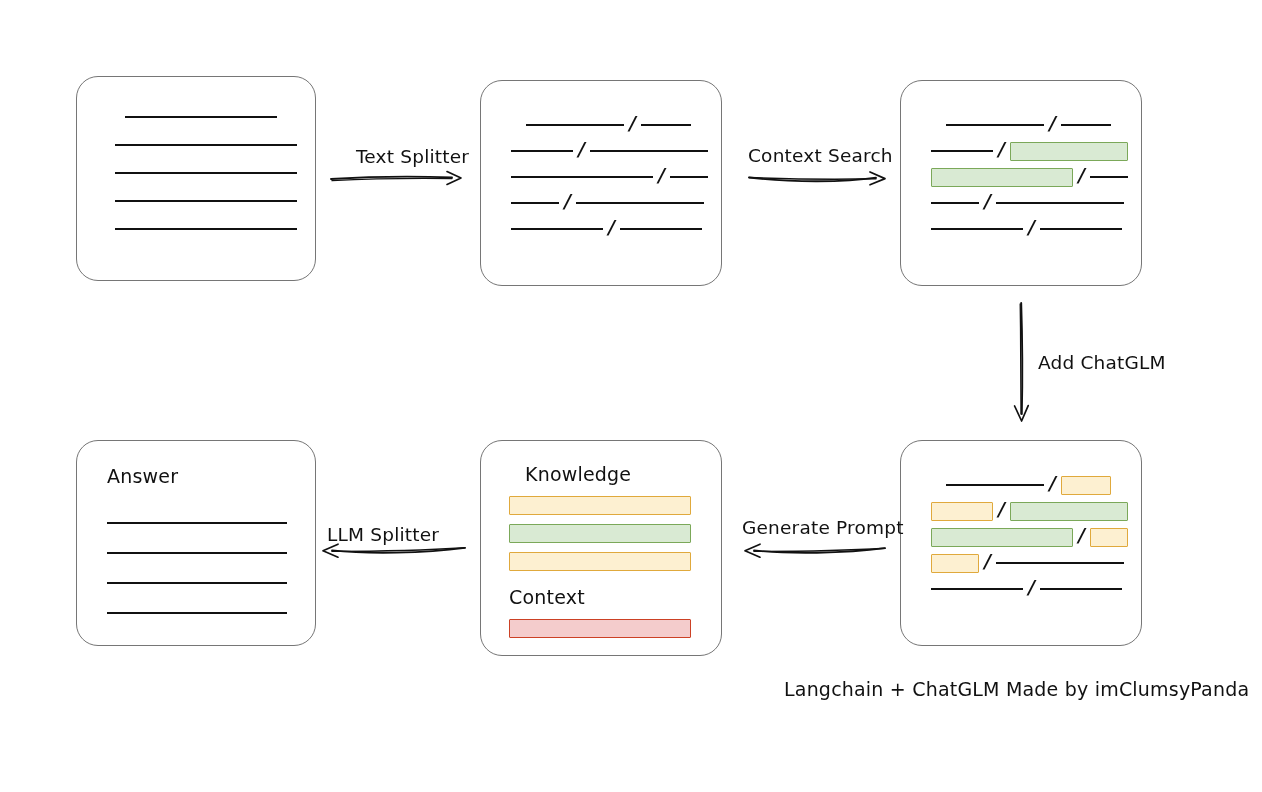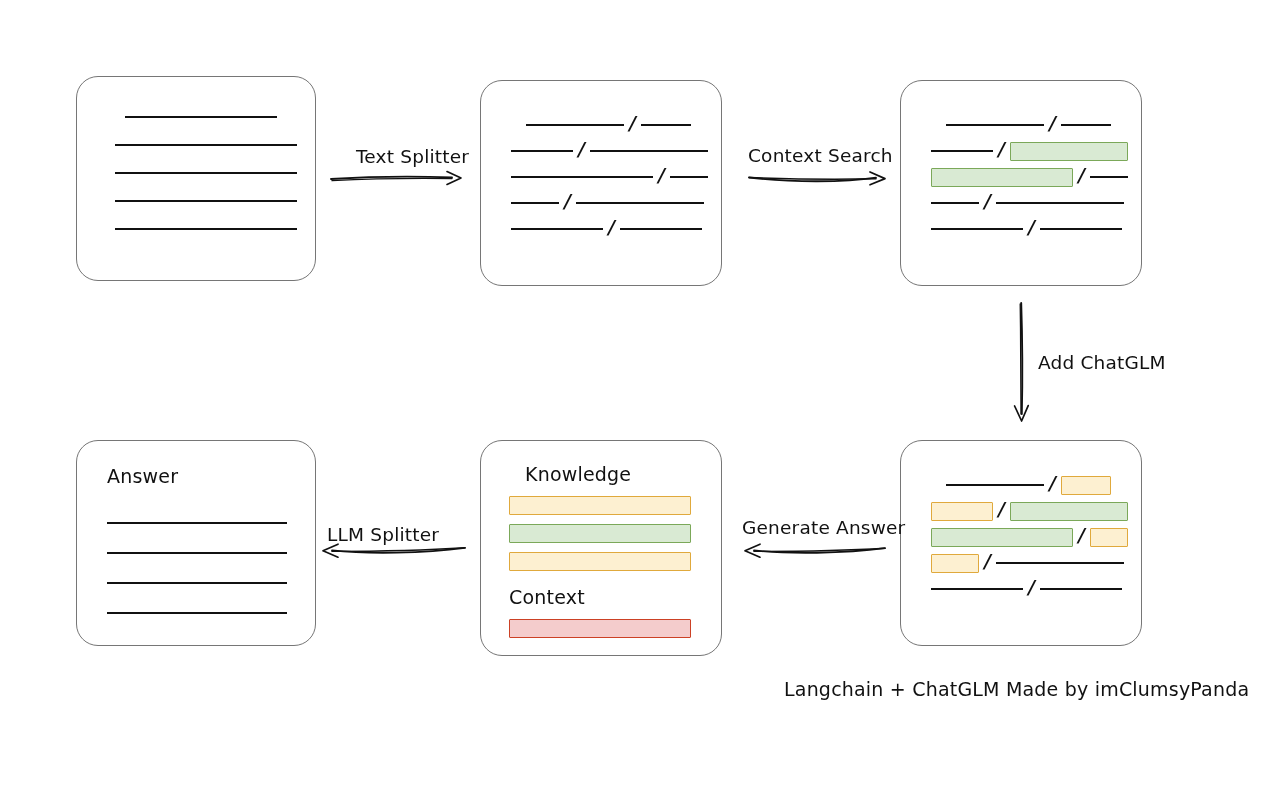--- a/index.html
+++ b/index.html
@@ -246,21 +246,21 @@
       </div>
   </div>
 
   <div class="arrow" style="left:740px; top:540px; width:146px; height:22px;">
     <svg width="146" height="22" viewBox="0 0 146 22">
       <path d="M145,8.2 C104,13.6 48,14.2 14,10.4" fill="none" stroke="#111" stroke-width="1.8" stroke-linecap="round"></path>
       <path d="M145,8.2 C102,10.8 46,11.4 14,11.4" fill="none" stroke="#111" stroke-width="1.4" stroke-linecap="round"></path>
       <path d="M20,4.2 L5,10.8 L20,17.2" fill="none" stroke="#111" stroke-width="1.7" stroke-linejoin="round" stroke-linecap="round"></path>
     </svg>
   </div>
-  <div class="arrow-label" style="left:742px; top:517px;">Generate Answer</div>
+  <div class="arrow-label" style="left:742px; top:517px;">Generate Prompt</div>
 
   <div class="card" id="card-prompt" style="left:480px; top:440px; width:242px; height:216px;">
 
     <div class="card-label" style="left:28px; top:22px;margin-left:16px;">Knowledge</div>
     <div class="rows" id="knowledge-chips">
         <div class="row" style="top: 54px; left: 28px; right: 28px;">
           <span class="chip yellow" style="width: 182px;"></span>
         </div>
         <div class="row" style="top: 82px; left: 28px; right: 28px;">
           <span class="chip green" style="width: 182px;"></span>

